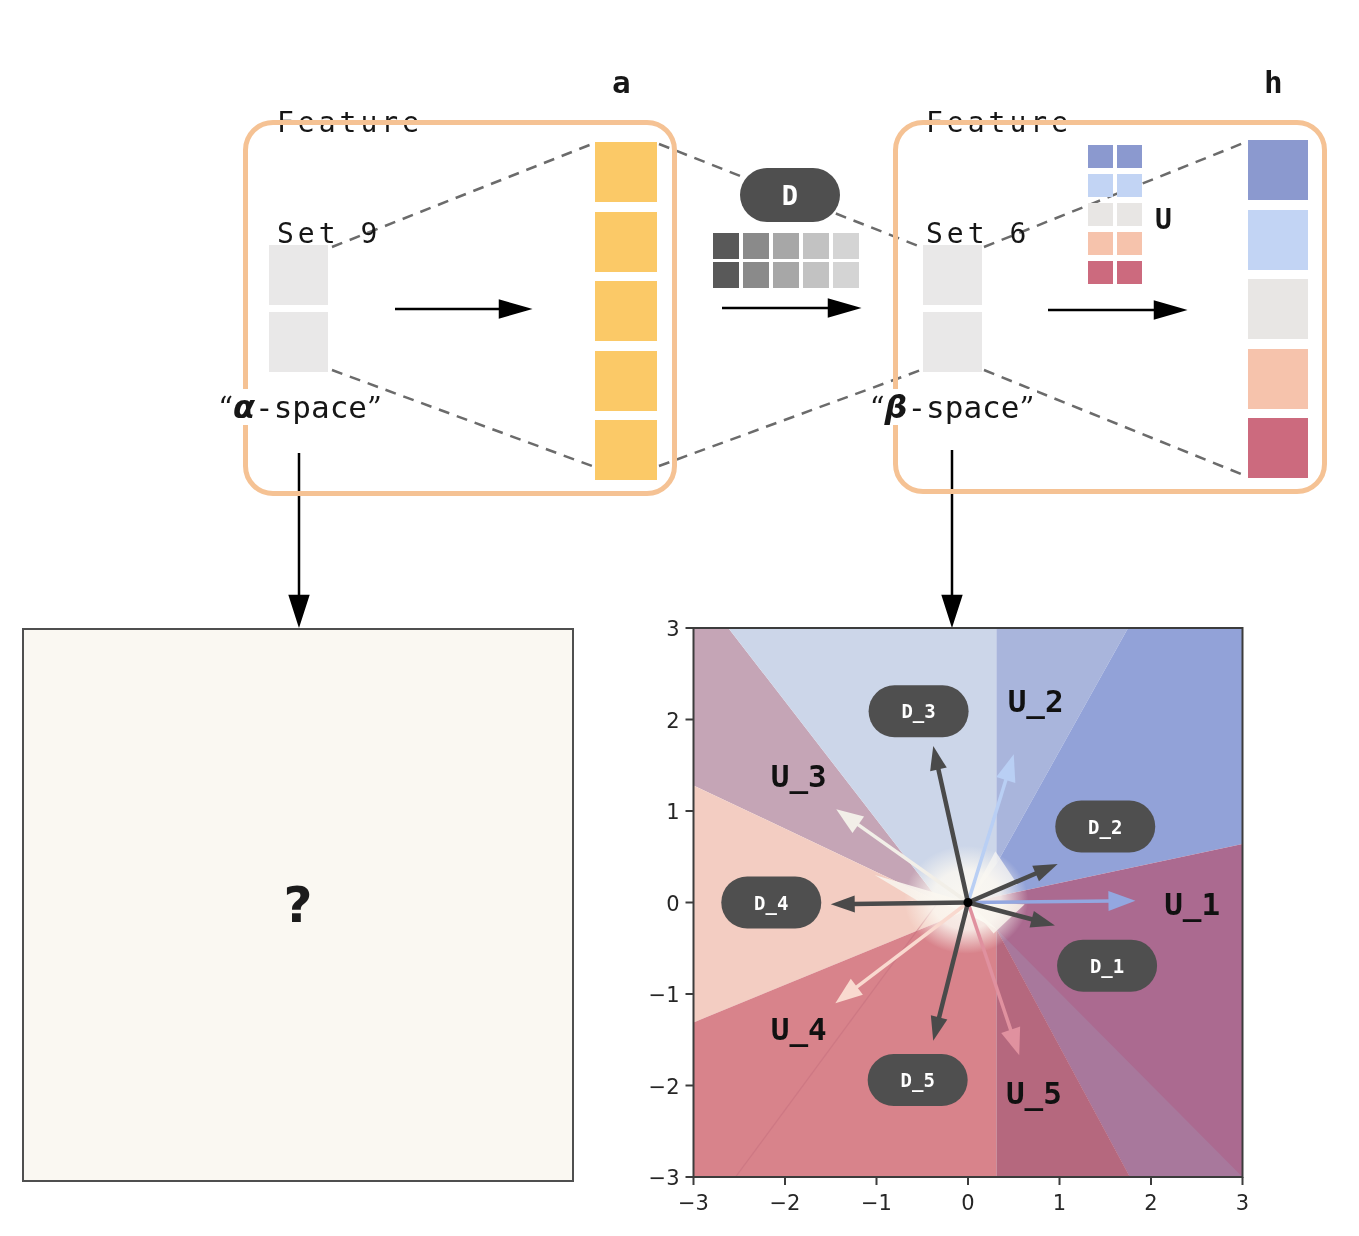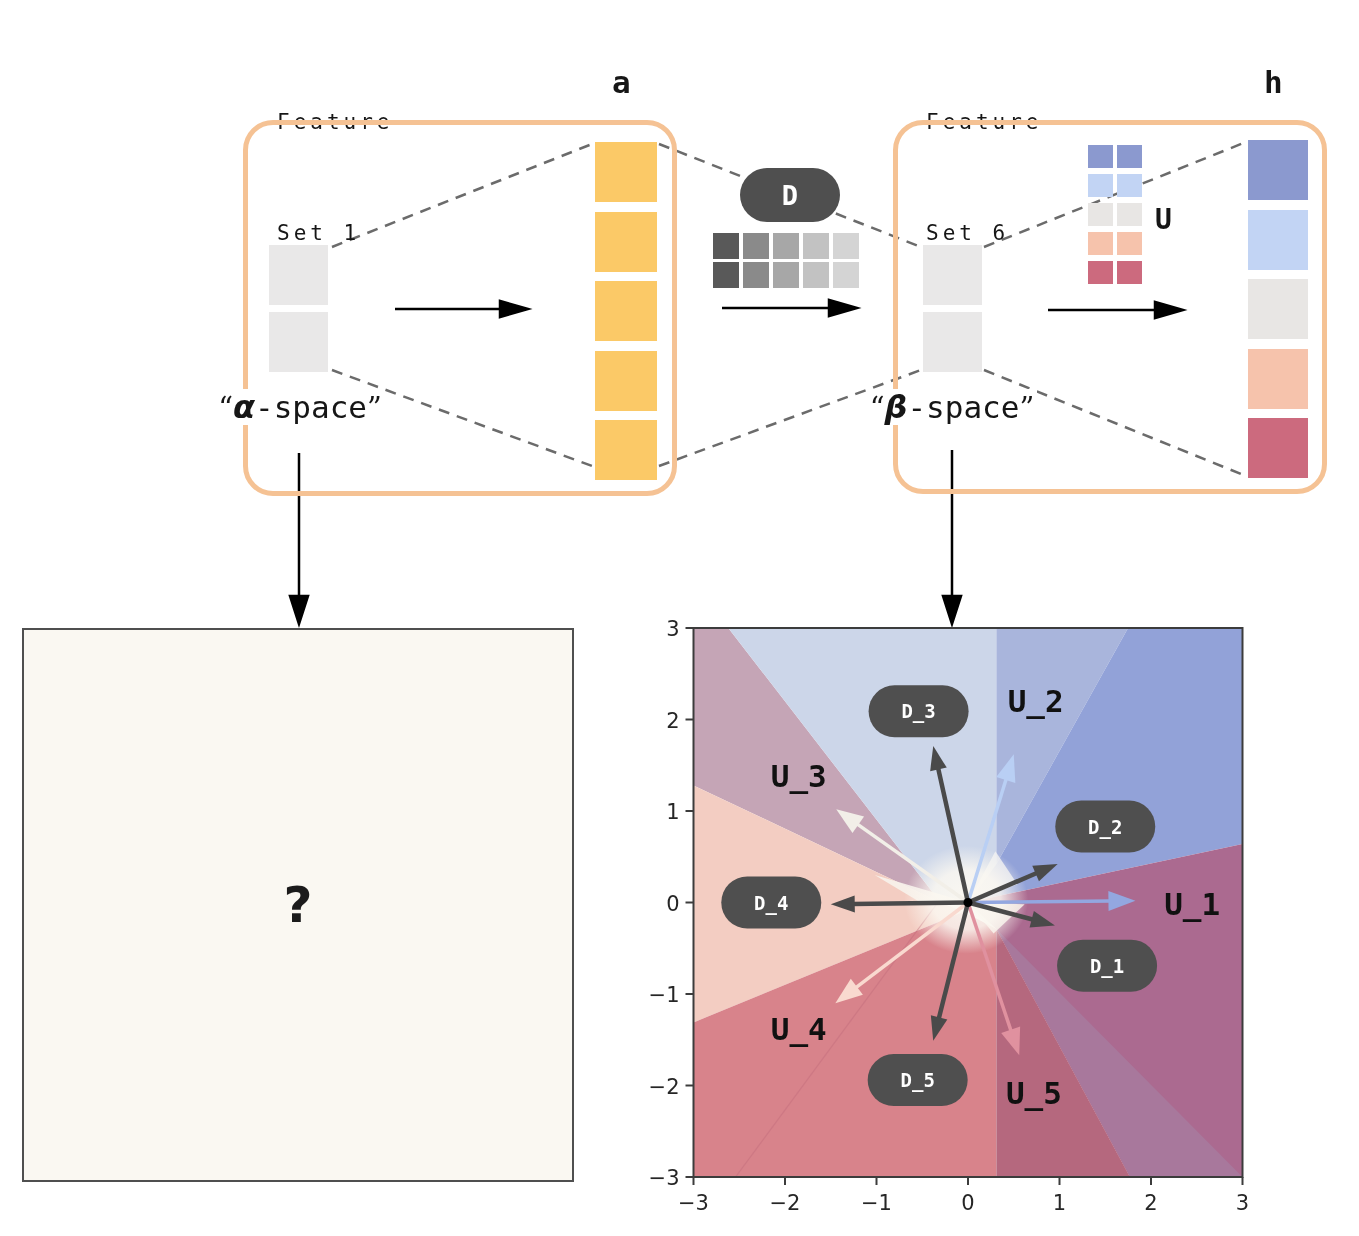--- a/index.html
+++ b/index.html
@@ -1,19 +1,19 @@
 <!DOCTYPE html>
 <html><head>
 <meta charset="utf-8">
 <style>
   html,body{margin:0;padding:0;background:#ffffff;}
   #canvas{position:relative;width:1359px;height:1236px;background:#ffffff;overflow:hidden;
           font-family:"DejaVu Sans Mono", monospace;color:#161616;}
   .abs{position:absolute;}
-  .fs-title{font-size:21px;font-weight:500;letter-spacing:4px;line-height:37px;white-space:pre;}
+  .fs-title{font-size:28px;font-weight:500;letter-spacing:4px;line-height:37px;white-space:pre;}
   .vec-label{font-size:31px;font-weight:bold;letter-spacing:0;}
   .obox{border:5px solid #f5c294;border-radius:30px;background:transparent;}
   .gcell{width:59px;height:60px;}
   .pill{background:#4f4f4f;border-radius:28px;display:flex;align-items:center;justify-content:center;
         color:#fff;font-weight:bold;}
   .space-label{width:200px;text-align:center;font-size:31px;white-space:nowrap;}
   .space-label .inner{background:#ffffff;padding:0 3px;}
   .space-label .q{font-family:"DejaVu Serif", serif;font-size:29px;}
   .space-label .greek{font-family:"DejaVu Sans", sans-serif;font-style:italic;font-weight:bold;font-size:32px;}
   .qbox{background:#faf8f2;border:2px solid #4f4f4f;display:flex;align-items:center;justify-content:center;}
@@ -44,21 +44,21 @@
       <polygon points="1183,310 1155,302 1155,318"></polygon>
       <line x1="299" y1="453" x2="299" y2="598"></line>
       <polygon points="299,624 290,596 308,596"></polygon>
       <line x1="952" y1="450" x2="952" y2="598"></line>
       <polygon points="952,624 943,596 961,596"></polygon>
     </g>
   </svg>
 
   <div class="abs fs-title" style="left:277px;top:30px;">
     <div>Feature</div>
-    <div>Set 1</div>
+    <div>Set 9</div>
   </div>
   <div class="abs fs-title" style="left:926px;top:30px;">
     <div>Feature</div>
     <div>Set 6</div>
   </div>
 
   <div class="abs vec-label" style="left:612px;top:64px;">a</div>
   <div class="abs vec-label" style="left:1264px;top:64px;">h</div>
 
   <div class="abs obox" style="left: 243px; top: 120px; width: 424px; height: 366px; border-color: rgb(245, 194, 148);"></div>

